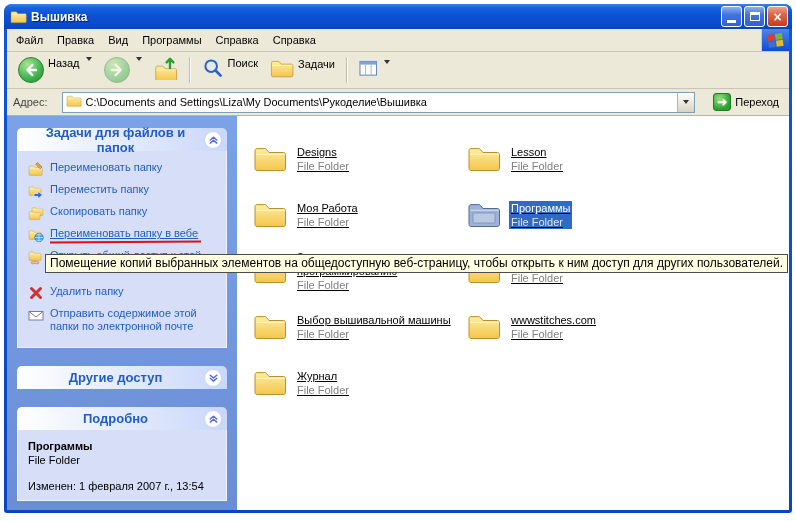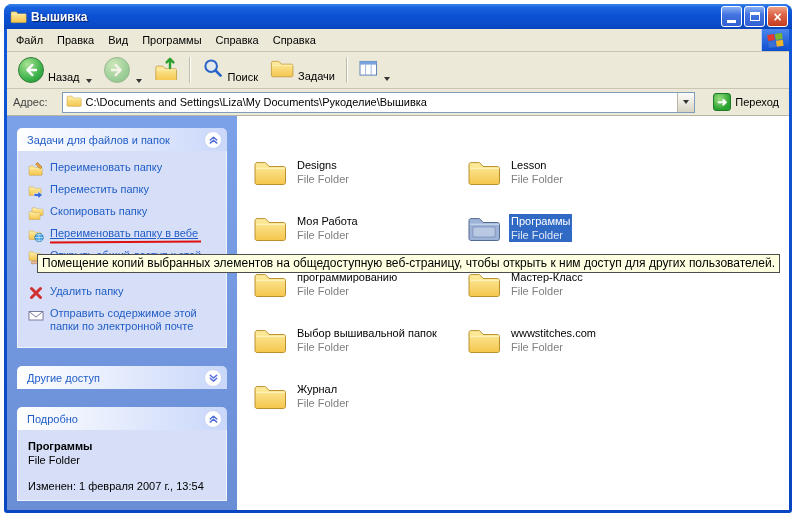--- a/index.html
+++ b/index.html
@@ -28,21 +28,21 @@
 
   
   .menubar{height:23px;display:flex;align-items:center;border-bottom:1px solid #c9c5b2;position:relative;padding-left:2px;}
   .menu-item{font-size:11px;color:#000;padding:4px 7px;cursor:default;}
   .winlogo{position:absolute;right:0;top:0;width:28px;height:22px;
     background:linear-gradient(180deg,#4a86ec,#0d4ed0);display:flex;align-items:center;justify-content:center;
     border-left:1px solid #b9cdf2;}
 
   
   .toolbar{height:37px;display:flex;align-items:center;gap:2px;padding:0 6px;border-bottom:1px solid #c9c5b2;}
-  .tbtn{display:flex;align-items:flex-end;gap:4px;padding:2px 5px;border-radius:3px;cursor:default;}
+  .tbtn{display:flex;align-items:flex-start;gap:4px;padding:2px 5px;border-radius:3px;cursor:default;}
   .tlabel{font-size:11px;}
   .navcircle{width:26px;height:26px;border-radius:50%;
     background:radial-gradient(circle at 35% 28%,#a9e494,#3bb14a 62%,#1d8f2c);
     border:1px solid #2e7d33;display:flex;align-items:center;justify-content:center;}
   .navcircle.faded{opacity:.45;}
   .drop{width:0;height:0;border-left:3.5px solid transparent;border-right:3.5px solid transparent;border-top:4px solid #333;margin-left:2px;}
   .tsep{width:2px;height:26px;border-left:1px solid #c0bcab;border-right:1px solid #fff;margin:0 4px;}
 
   
   .addressbar{height:27px;display:flex;align-items:center;padding:0 6px;gap:14px;border-bottom:1px solid #b8b4a2;}
@@ -53,47 +53,47 @@
   .go-btn{display:flex;align-items:center;gap:4px;font-size:11px;padding:1px 4px;}
   .go-icon{width:18px;height:18px;border-radius:3px;background:radial-gradient(circle at 35% 30%,#9ae07f,#28a12f 70%);border:1px solid #1f7a24;color:#fff;font-weight:bold;display:flex;align-items:center;justify-content:center;font-size:12px;line-height:1;}
 
   
   .wbody{flex:1;display:flex;min-height:0;background:#fff;}
 
   
   .sidebar{width:230px;background:linear-gradient(180deg,#7ba2e8,#6a8ed6);padding:12px 10px;overflow:hidden;}
   .pane{margin-bottom:18px;}
   .pane-header{height:23px;background:linear-gradient(90deg,#ffffff,#c9d7fa);border-radius:5px 5px 0 0;display:flex;align-items:center;padding:0 5px 0 10px;}
-  .pane-title{color:#215dc6;font-weight:normal;font-size:11px;flex:1;}
+  .pane-title{color:#215dc6;font-weight:bold;font-size:13px;flex:1;text-align:center;}
   .chevbtn{width:18px;height:18px;border-radius:50%;background:#fff;border:1px solid #c8d4f2;display:flex;align-items:center;justify-content:center;}
   .pane-body{background:#d6dff7;border:1px solid #eef3fd;border-top:none;padding:10px 0 8px 10px;}
   .task-item{display:flex;align-items:flex-start;gap:6px;margin-bottom:6px;cursor:pointer;}
   .task-ic{width:16px;height:16px;flex:none;}
   .task-label{font-size:11px;line-height:13px;color:#215dc6;}
   .task-label.hovered{text-decoration:underline;position:relative;display:inline-block;}
   .red-underline{position:absolute;left:0;right:-3px;bottom:-3px;height:2px;background:#e01010;transform:rotate(-.4deg);}
   .task-share{min-height:30px;}
   .details-body{font-size:11px;color:#000;}
   .d-name{font-weight:bold;}
   .d-type{margin-top:2px;}
   .d-mod{margin-top:14px;}
 
   
   .content{flex:1;background:#fff;padding:14px 0 0 16px;position:relative;overflow:hidden;}
   .files{display:grid;grid-template-columns:214px 214px;grid-auto-rows:56px;}
-  .file-item{display:flex;align-items:flex-end;gap:8px;width:205px;cursor:pointer;}
+  .file-item{display:flex;align-items:center;gap:8px;width:205px;cursor:pointer;text-decoration:underline;}
   .file-icon{width:34px;height:28px;flex:none;}
   .file-text{display:flex;flex-direction:column;padding-top:2px;}
   .file-name{font-size:11px;color:#000;line-height:14px;padding:0 2px;}
   .file-type{font-size:11px;color:#808080;line-height:14px;padding:0 2px;}
   .file-item.selected .file-name{background:#316ac5;color:#fff;}
   .file-item.selected .file-type{background:#316ac5;color:#dfe7f5;}
 
   
-  .tooltip{position:absolute;left:37px;top:254px;background:#ffffe1;border:1px solid #4d4d4d;
+  .tooltip{position:absolute;left:45px;top:254px;background:#ffffe1;border:1px solid #4d4d4d;
     padding:1px 4px 2px;font-size:12px;color:#000;white-space:nowrap;z-index:60;}
 </style>
 </head>
 <body>
 
 <svg style="position:absolute;width:0;height:0" aria-hidden="true">
   <defs>
     <linearGradient id="fgrad" x1="0" y1="0" x2="0" y2="1">
       <stop offset="0" stop-color="#fdeda0"></stop>
         <stop offset="1" stop-color="#f5c54d"></stop>
@@ -394,21 +394,21 @@
                   <span class="file-name">Мастер-Класс</span>
                   <span class="file-type">File Folder</span>
                 </span>
             </div>
 
             <div class="file-item">
               <svg class="file-icon" viewBox="0 0 34 28">
                   <use href="#sym-folder"></use>
                 </svg>
               <span class="file-text">
-                  <span class="file-name">Выбор вышивальной папок</span>
+                  <span class="file-name">Выбор вышивальной машины</span>
                   <span class="file-type">File Folder</span>
                 </span>
             </div>
 
             <div class="file-item">
               <svg class="file-icon" viewBox="0 0 34 28">
                   <use href="#sym-folder"></use>
                 </svg>
               <span class="file-text">
                   <span class="file-name">wwwstitches.com</span>

